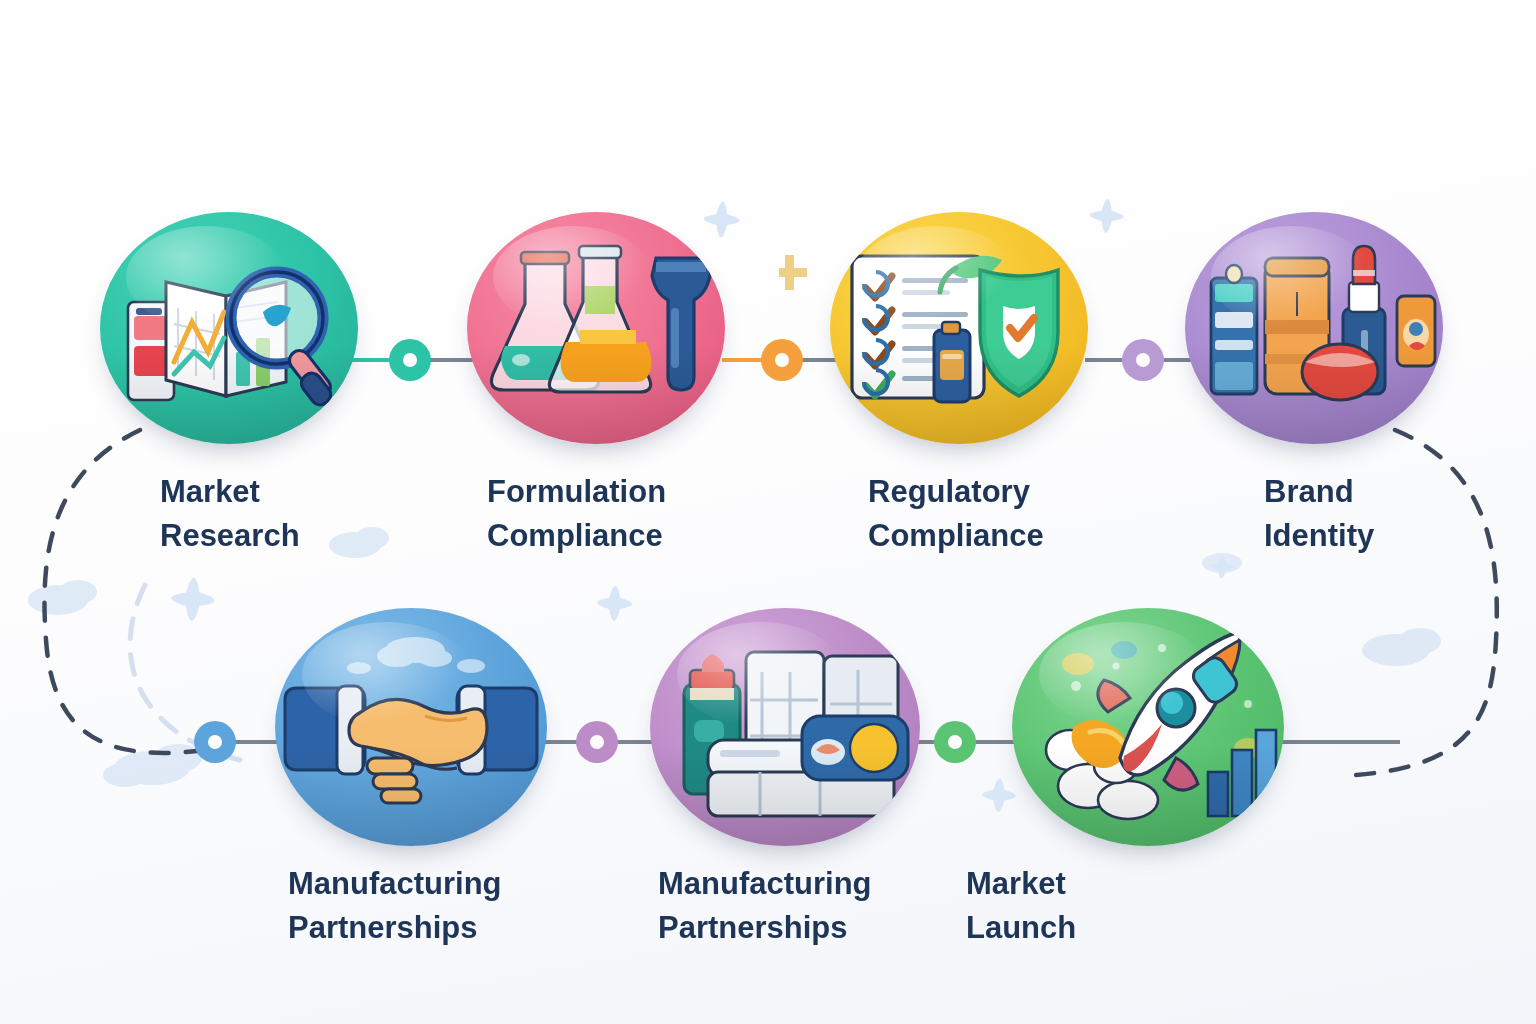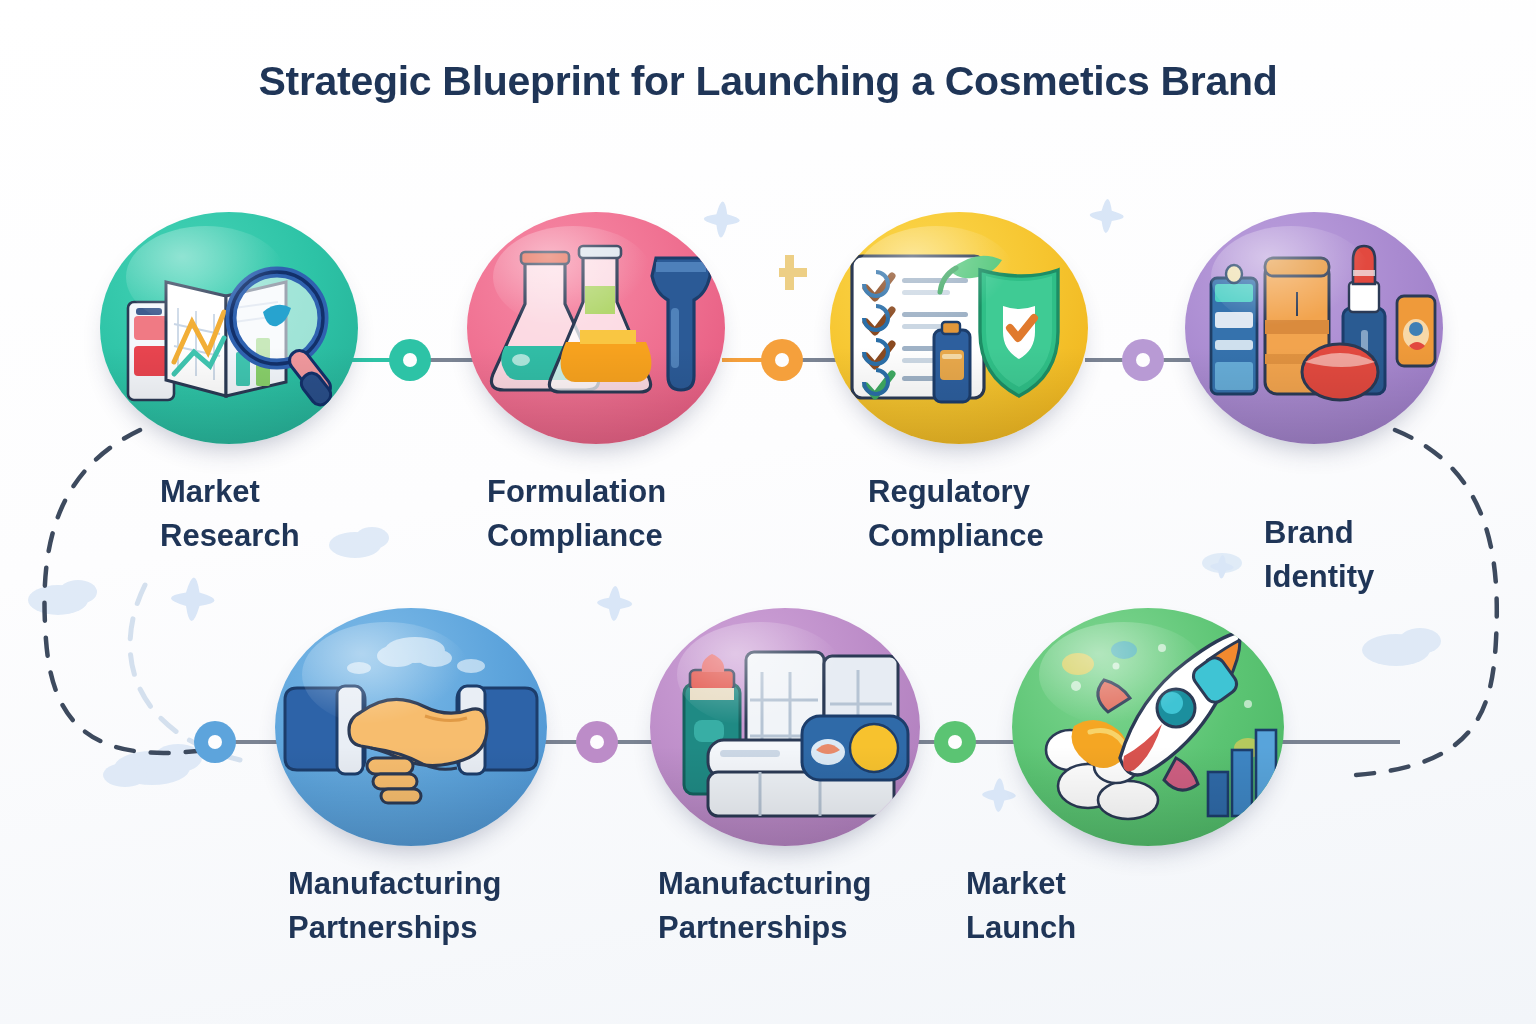--- a/index.html
+++ b/index.html
@@ -98,21 +98,20 @@
     <line x1="722" y1="360" x2="784" y2="360" stroke="#f5a03c" stroke-width="4"></line>
     <line x1="784" y1="360" x2="862" y2="360" stroke="#7b8493" stroke-width="4"></line>
     <line x1="1085" y1="360" x2="1230" y2="360" stroke="#7b8493" stroke-width="4"></line>
 
     <line x1="205" y1="742" x2="300" y2="742" stroke="#7b8493" stroke-width="4"></line>
     <line x1="540" y1="742" x2="680" y2="742" stroke="#7b8493" stroke-width="4"></line>
     <line x1="905" y1="742" x2="1040" y2="742" stroke="#7b8493" stroke-width="4"></line>
     <line x1="1275" y1="742" x2="1400" y2="742" stroke="#7b8493" stroke-width="4"></line>
   </svg>
 
-  <div class="title">Strategic Blueprint for Launching a Cosmetics Brand</div>
 
   <div class="node">
     <div class="bubble" style="left:100px;top:212px;width:258px;height:232px;background:radial-gradient(circle at 36% 28%,#45d3b6,#2dc3a6 52%,#24ac94 100%);">
       <svg class="art" viewBox="0 0 258 232">
 
         <rect x="28" y="90" width="46" height="98" rx="6" fill="#f4f7fb" stroke="#2b3a55" stroke-width="2.6"></rect>
         <rect x="34" y="104" width="34" height="24" rx="4" fill="#f07a84"></rect>
         <rect x="34" y="134" width="34" height="30" rx="4" fill="#e8444f"></rect>
         <rect x="36" y="96" width="26" height="7" rx="3" fill="#3f5d8f"></rect>
 
@@ -248,21 +247,21 @@
         <path d="M120 150 q35 -18 70 0 q-32 10 -70 0Z" fill="#f2a49c"></path>
 
         <rect x="212" y="84" width="38" height="70" rx="7" fill="#ef9a3a" stroke="#2b3a55" stroke-width="2.8"></rect>
         <ellipse cx="231" cy="122" rx="13" ry="15" fill="#f7d8a8"></ellipse>
         <ellipse cx="231" cy="117" rx="7" ry="7" fill="#3f7fb5"></ellipse>
         <path d="M224 134 q8 -8 16 0 q-8 8 -16 0Z" fill="#e2493f"></path>
       </svg>
       <div class="glow"></div>
       <div class="shade"></div>
     </div>
-    <div class="label" style="left:1264px;top:470px;margin-top:41px;">Brand
+    <div class="label" style="left:1264px;top:470px;">Brand
 Identity</div>
   </div>
 
   <div class="node">
     <div class="bubble" style="left:275px;top:608px;width:272px;height:238px;background:radial-gradient(circle at 36% 26%,#7ebbe8,#5da4dc 52%,#4a8fce 100%);">
       <svg class="art" viewBox="0 0 272 238">
 
         <g fill="#ffffff" opacity=".55">
           <ellipse cx="140" cy="42" rx="30" ry="13"></ellipse>
           <ellipse cx="122" cy="48" rx="20" ry="11"></ellipse>

